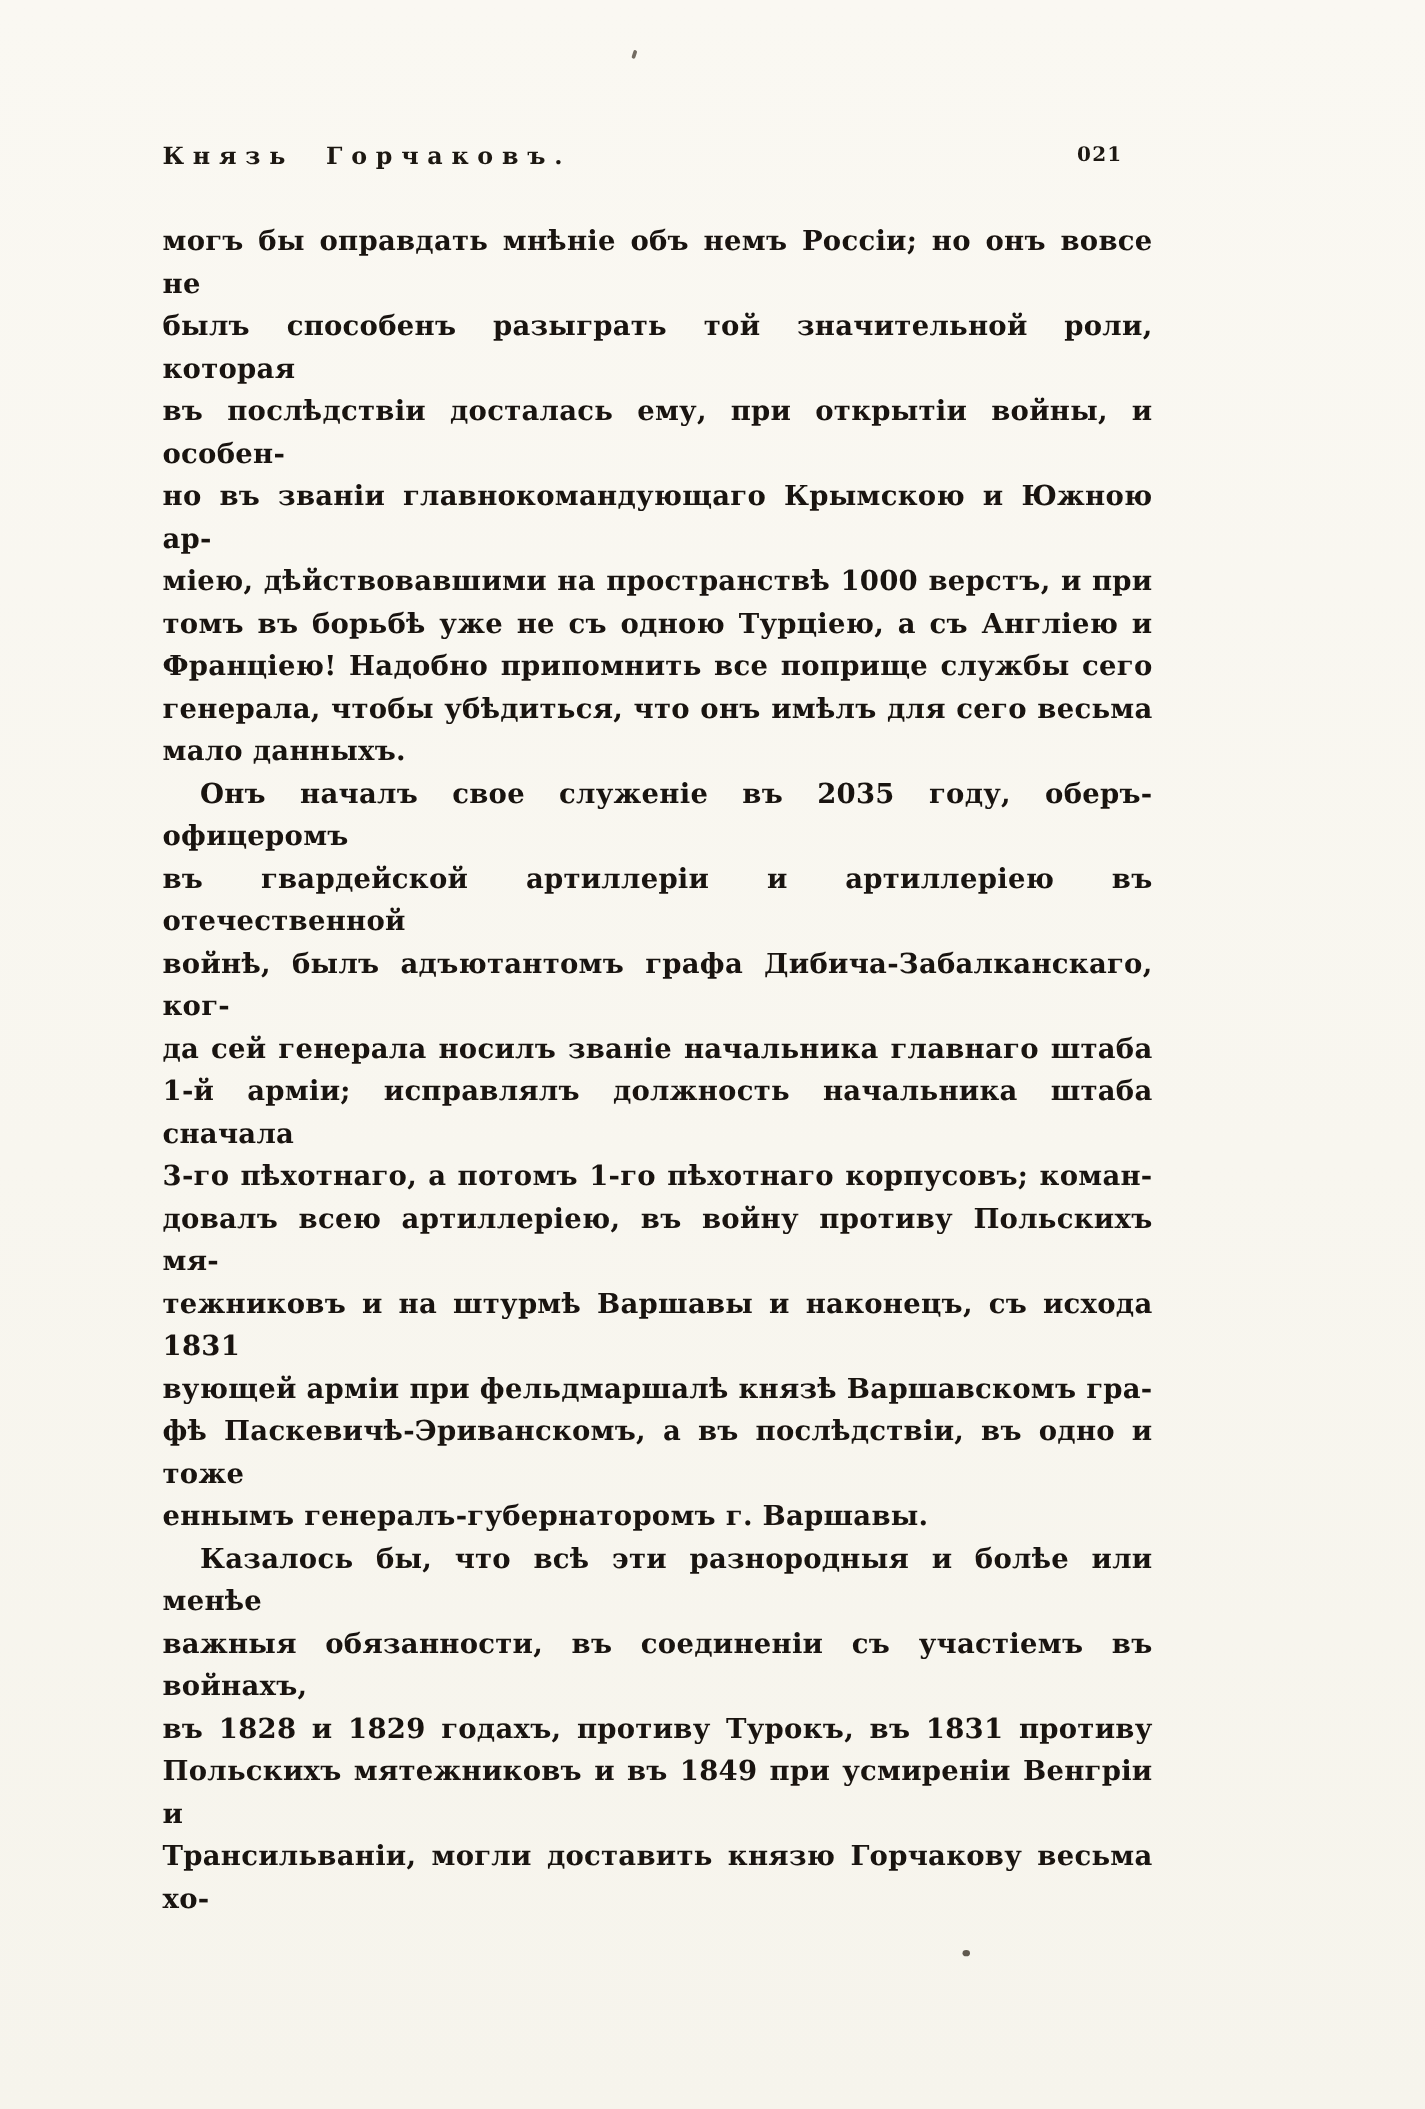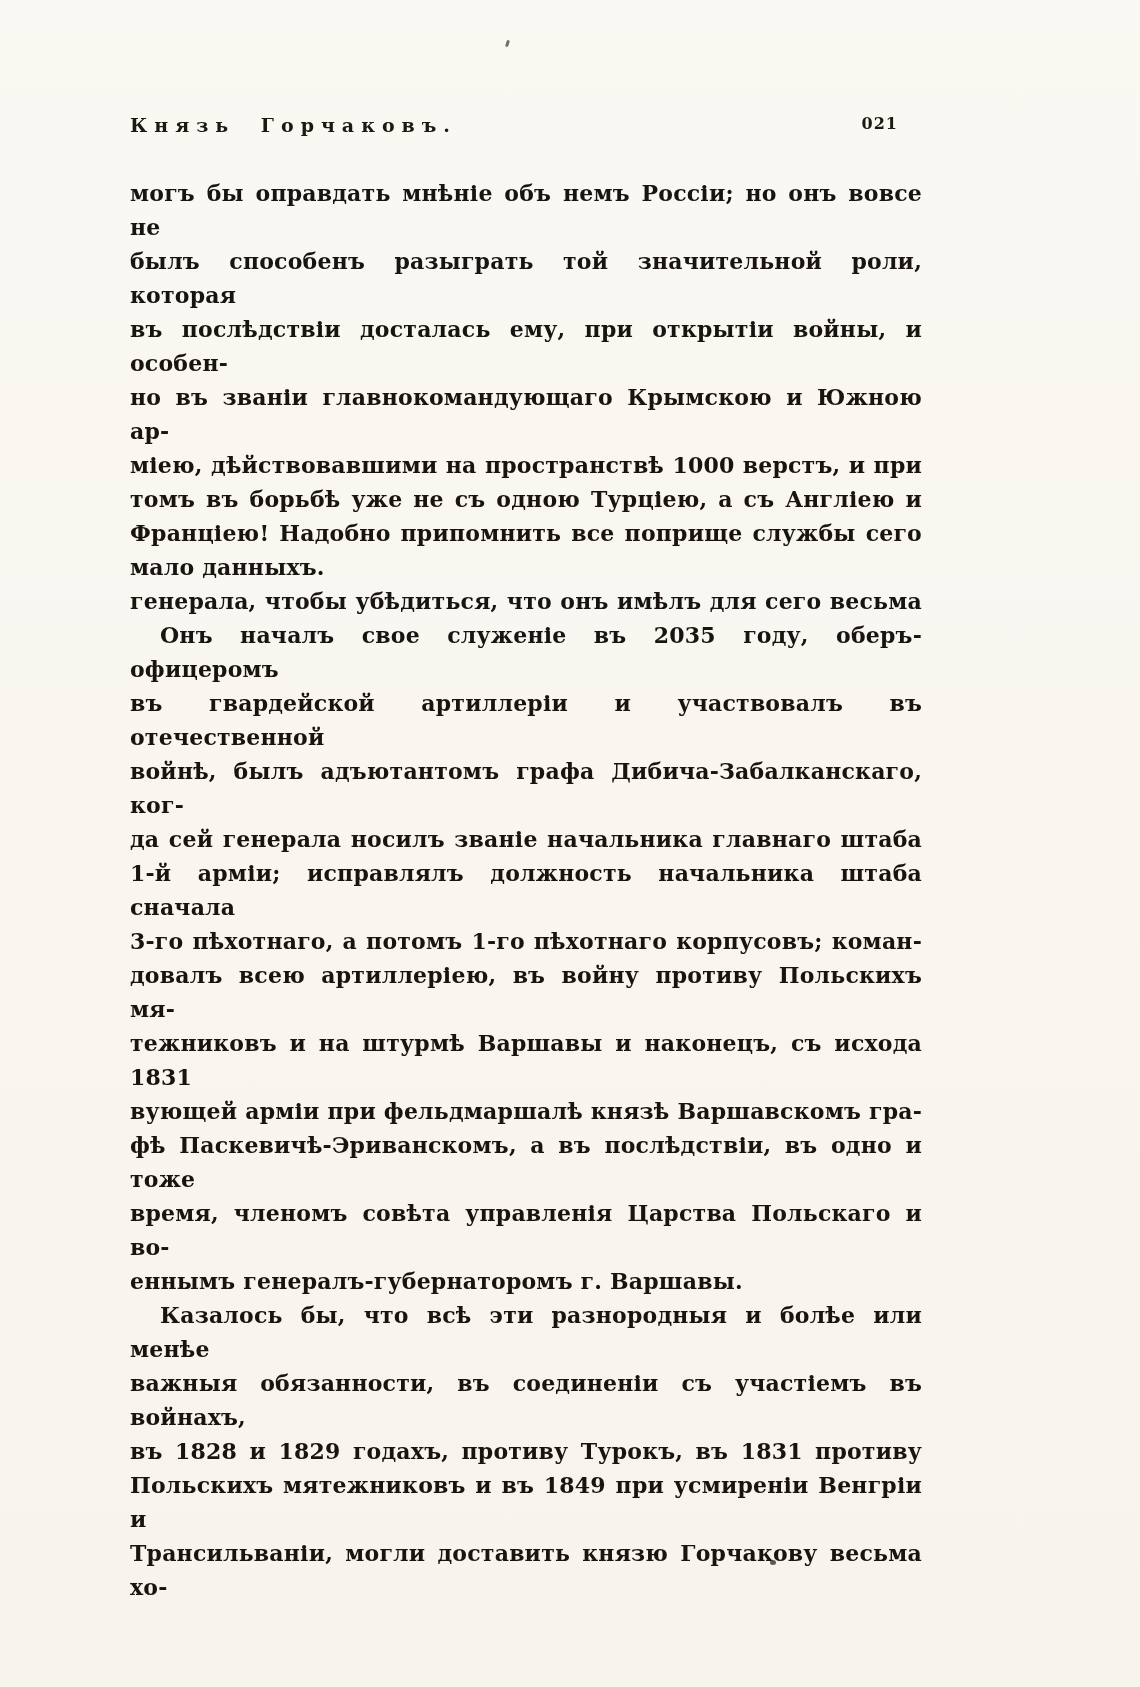--- a/index.html
+++ b/index.html
@@ -103,35 +103,34 @@
 
   <div class="text-block">
       <div class="paragraph">
         <div class="line first">могъ бы оправдать мнѣніе объ немъ Россіи; но онъ вовсе не</div>
         <div class="line">былъ способенъ разыграть той значительной роли, которая</div>
         <div class="line">въ послѣдствіи досталась ему, при открытіи войны, и особен-</div>
         <div class="line">но въ званіи главнокомандующаго Крымскою и Южною ар-</div>
         <div class="line">міею, дѣйствовавшими на пространствѣ 1000 верстъ, и при</div>
         <div class="line">томъ въ борьбѣ уже не съ одною Турціею, а съ Англіею и</div>
         <div class="line">Франціею! Надобно припомнить все поприще службы сего</div>
+        <div class="line">генерала, чтобы убѣдиться, что онъ имѣлъ для сего весьма</div>
         <div class="line last">мало данныхъ.</div>
-        <div class="line">генерала, чтобы убѣдиться, что онъ имѣлъ для сего весьма</div>
       </div>
       <div class="paragraph">
         <div class="line first indent">Онъ началъ свое служеніе въ 2035 году, оберъ-офицеромъ</div>
-        <div class="line">въ гвардейской артиллеріи и участвовалъ въ отечественной</div>
+        <div class="line">въ гвардейской артиллеріи и артиллеріею въ отечественной</div>
         <div class="line">войнѣ, былъ адъютантомъ графа Дибича-Забалканскаго, ког-</div>
         <div class="line">да сей генерала носилъ званіе начальника главнаго штаба</div>
         <div class="line">1-й арміи; исправлялъ должность начальника штаба сначала</div>
         <div class="line">3-го пѣхотнаго, а потомъ 1-го пѣхотнаго корпусовъ; коман-</div>
         <div class="line">довалъ всею артиллеріею, въ войну противу Польскихъ мя-</div>
         <div class="line">тежниковъ и на штурмѣ Варшавы и наконецъ, съ исхода 1831</div>
         <div class="line">вующей арміи при фельдмаршалѣ князѣ Варшавскомъ гра-</div>
         <div class="line">фѣ Паскевичѣ-Эриванскомъ, а въ послѣдствіи, въ одно и тоже</div>
-        <div class="line">время, членомъ совѣта управленія Царства Польскаго и во-</div>
         <div class="line last">еннымъ генералъ-губернаторомъ г. Варшавы.</div>
       </div>
       <div class="paragraph">
         <div class="line first indent">Казалось бы, что всѣ эти разнородныя и болѣе или менѣе</div>
         <div class="line">важныя обязанности, въ соединеніи съ участіемъ въ войнахъ,</div>
         <div class="line">въ 1828 и 1829 годахъ, противу Турокъ, въ 1831 противу</div>
         <div class="line">Польскихъ мятежниковъ и въ 1849 при усмиреніи Венгріи и</div>
         <div class="line">Трансильваніи, могли доставить князю Горчакову весьма хо-</div>
       </div>
     </div>

